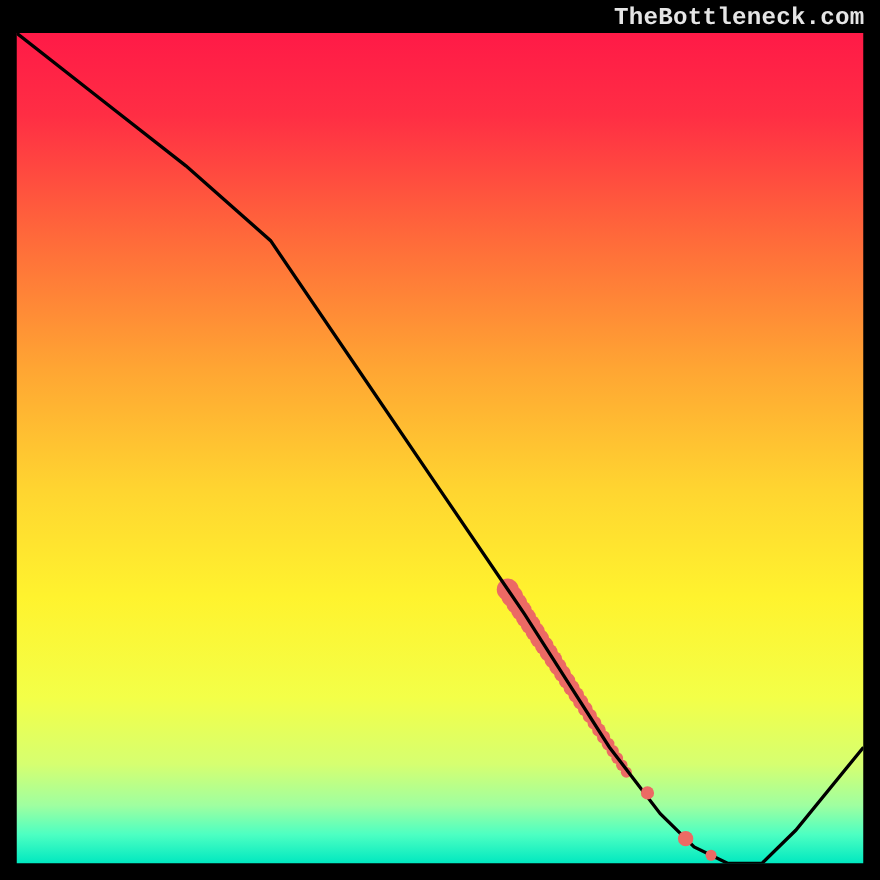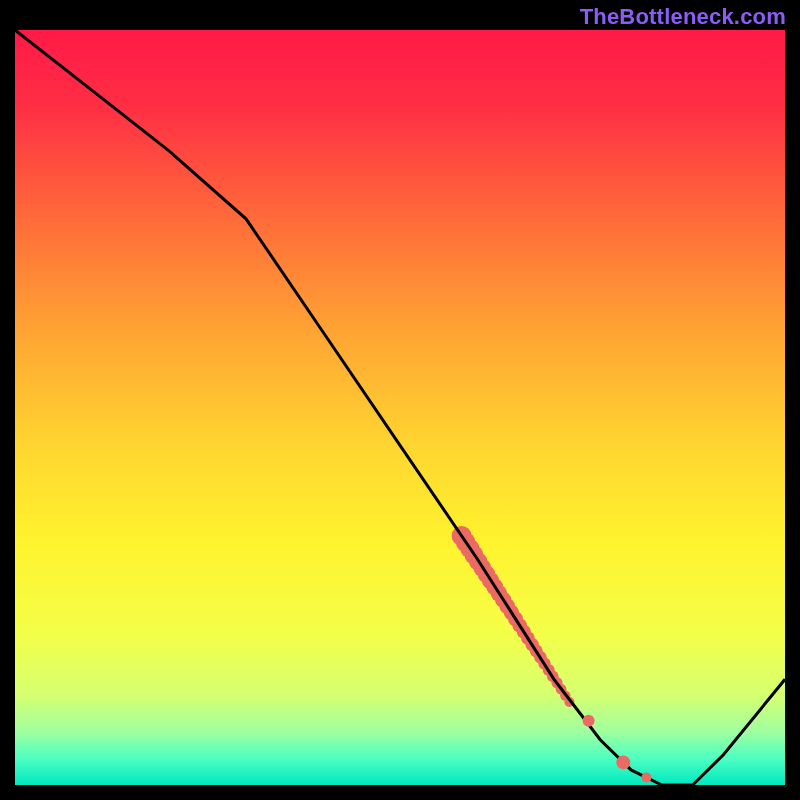--- a/index.html
+++ b/index.html
@@ -7,24 +7,24 @@
   .frame {
     position: relative;
     width: 800px;
     height: 800px;
     background: #000;
   }
   .watermark {
     position: absolute;
     top: 4px;
     right: 14px;
-    font-family: Liberation Sans, sans-serif;
+    font-family: Liberation Mono, monospace;
     font-size: 22px;
     font-weight: 600;
-    color: #8b5cf6;
+    color: #e5e5e5;
     letter-spacing: 0.2px;
     z-index: 10;
   }
   .plot {
     position: absolute;
     left: 15px;
     top: 30px;
     width: 770px;
     height: 755px;
   }

